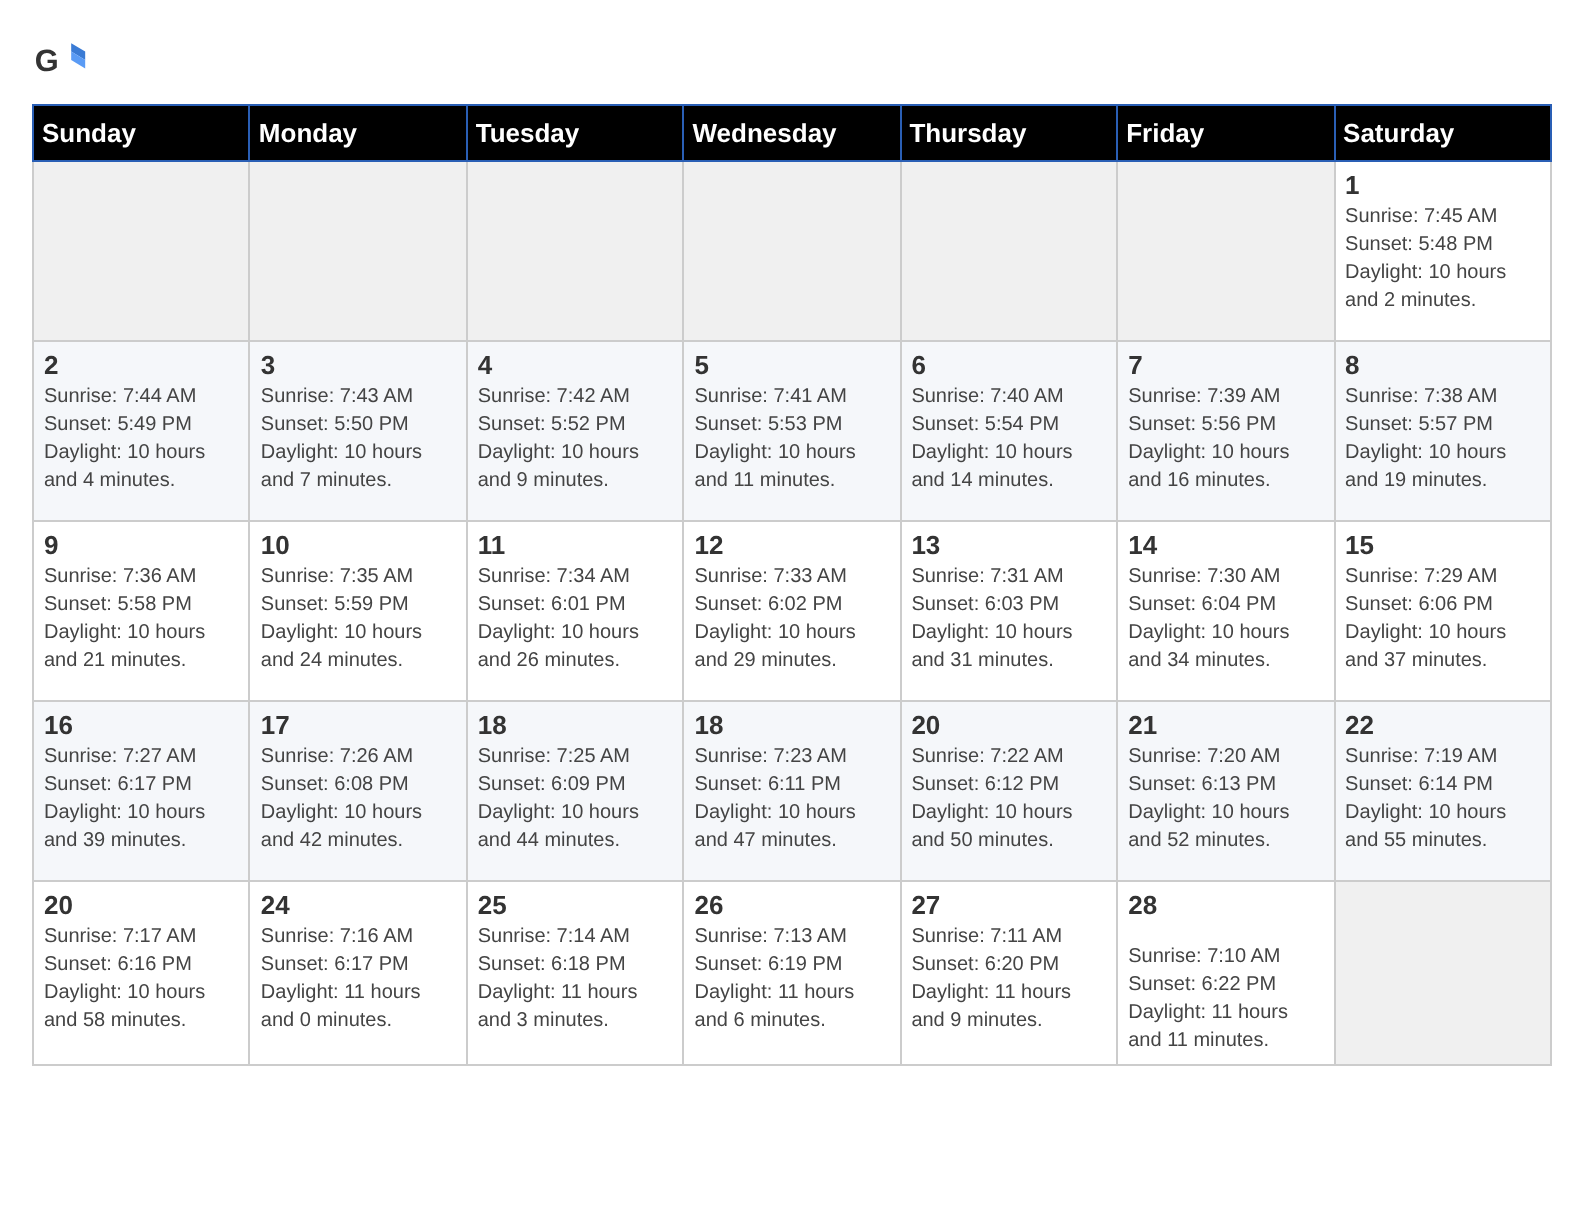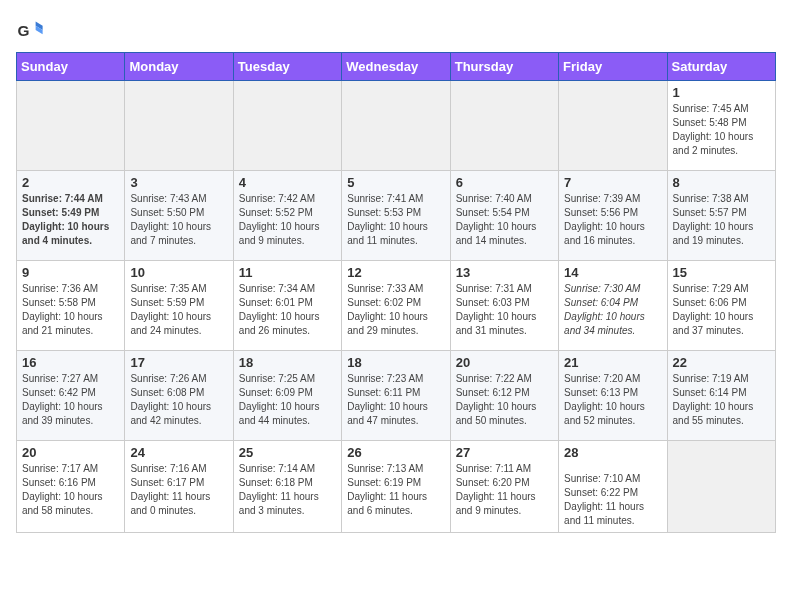--- a/index.html
+++ b/index.html
@@ -47,21 +47,21 @@
     .calendar-subtitle {
       font-size: 15px;
       color: #555;
     }
     table {
       width: 100%;
       border-collapse: collapse;
       table-layout: fixed;
     }
     thead th {
-      background: #8b5cf6;
+      background: #000000;
       color: #fff;
       font-size: 13px;
       font-weight: bold;
       padding: 6px 4px;
       text-align: left;
       border: 1px solid #2a5fb5;
       margin-top: 24px;
     }
     tbody td {
       vertical-align: top;
@@ -136,21 +136,21 @@
         <td>
           <span class="day-number">1</span>
           <div class="day-info" style="white-space: pre-line;">Sunrise: 7:45 AM
 Sunset: 5:48 PM
 Daylight: 10 hours and 2 minutes.</div>
         </td>
       </tr>
       <tr>
         <td>
           <span class="day-number">2</span>
-          <div class="day-info" style="white-space: pre-line; font-weight: bold;">Sunrise: 7:44 AM
+          <div class="day-info" style="white-space: pre-line;">Sunrise: 7:44 AM
 Sunset: 5:49 PM
 Daylight: 10 hours and 4 minutes.</div>
         </td>
         <td>
           <span class="day-number">3</span>
           <div class="day-info" style="white-space: pre-line;">Sunrise: 7:43 AM
 Sunset: 5:50 PM
 Daylight: 10 hours and 7 minutes.</div>
         </td>
         <td>
@@ -210,36 +210,36 @@
 Daylight: 10 hours and 29 minutes.</div>
         </td>
         <td>
           <span class="day-number">13</span>
           <div class="day-info" style="white-space: pre-line;">Sunrise: 7:31 AM
 Sunset: 6:03 PM
 Daylight: 10 hours and 31 minutes.</div>
         </td>
         <td>
           <span class="day-number">14</span>
-          <div class="day-info" style="white-space: pre-line; font-style: italic;">Sunrise: 7:30 AM
+          <div class="day-info" style="white-space: pre-line;">Sunrise: 7:30 AM
 Sunset: 6:04 PM
 Daylight: 10 hours and 34 minutes.</div>
         </td>
         <td>
           <span class="day-number">15</span>
           <div class="day-info" style="white-space: pre-line;">Sunrise: 7:29 AM
 Sunset: 6:06 PM
 Daylight: 10 hours and 37 minutes.</div>
         </td>
       </tr>
       <tr>
         <td>
           <span class="day-number">16</span>
           <div class="day-info" style="white-space: pre-line;">Sunrise: 7:27 AM
-Sunset: 6:42 PM
+Sunset: 6:17 PM
 Daylight: 10 hours and 39 minutes.</div>
         </td>
         <td>
           <span class="day-number">17</span>
           <div class="day-info" style="white-space: pre-line;">Sunrise: 7:26 AM
 Sunset: 6:08 PM
 Daylight: 10 hours and 42 minutes.</div>
         </td>
         <td>
           <span class="day-number">18</span>

